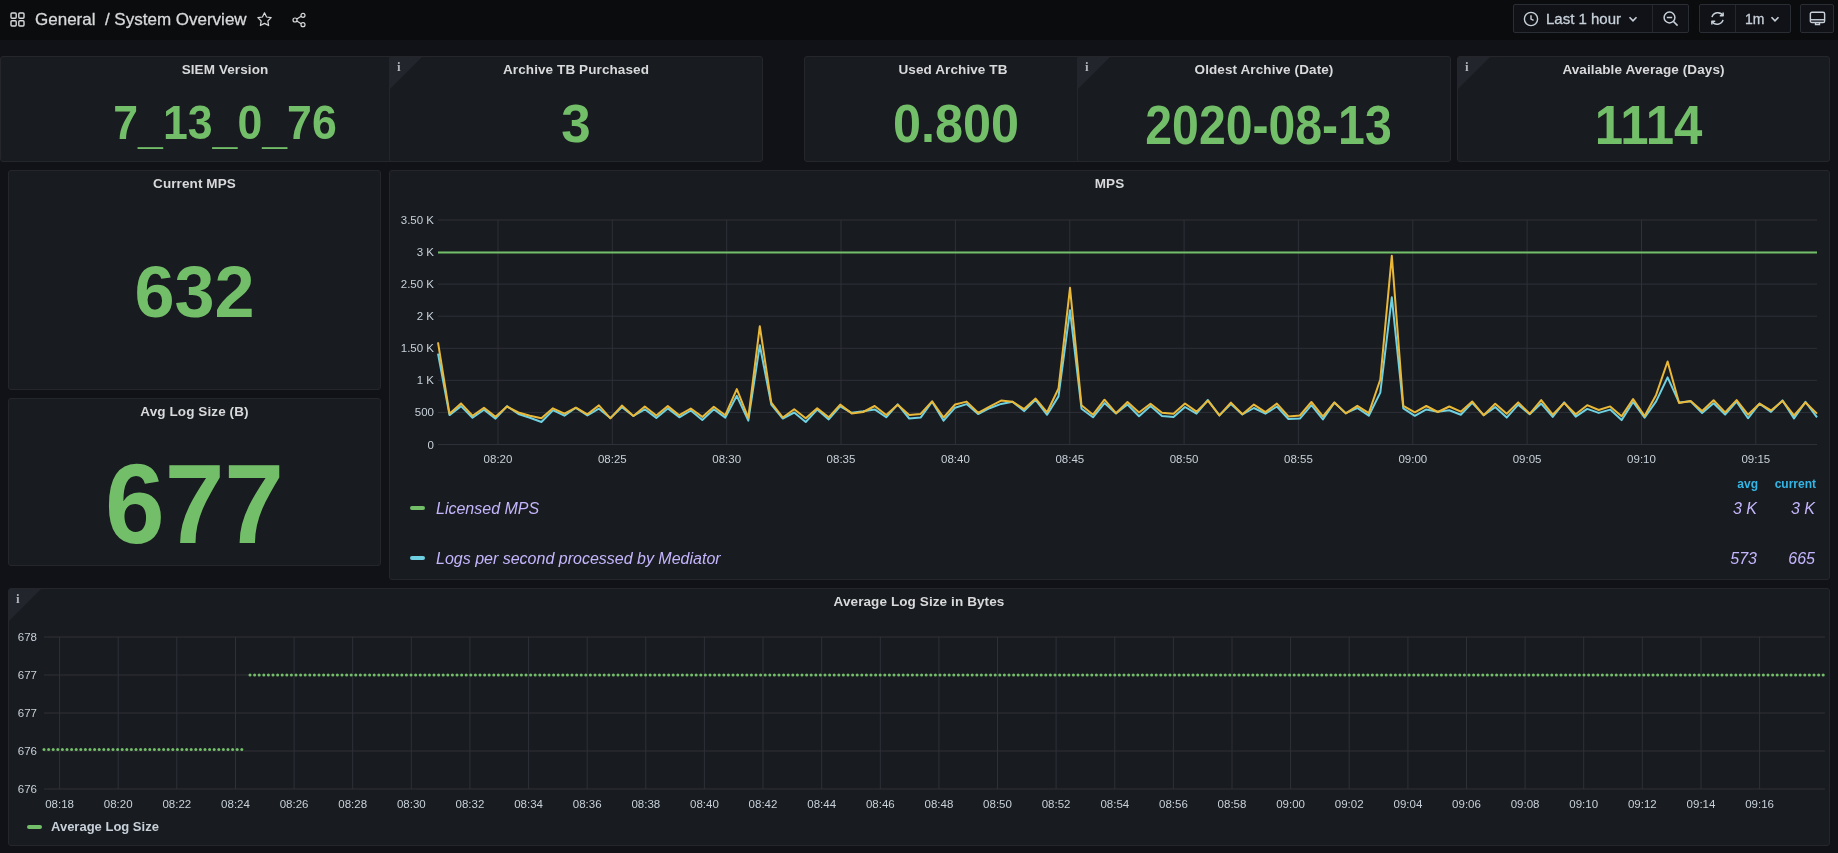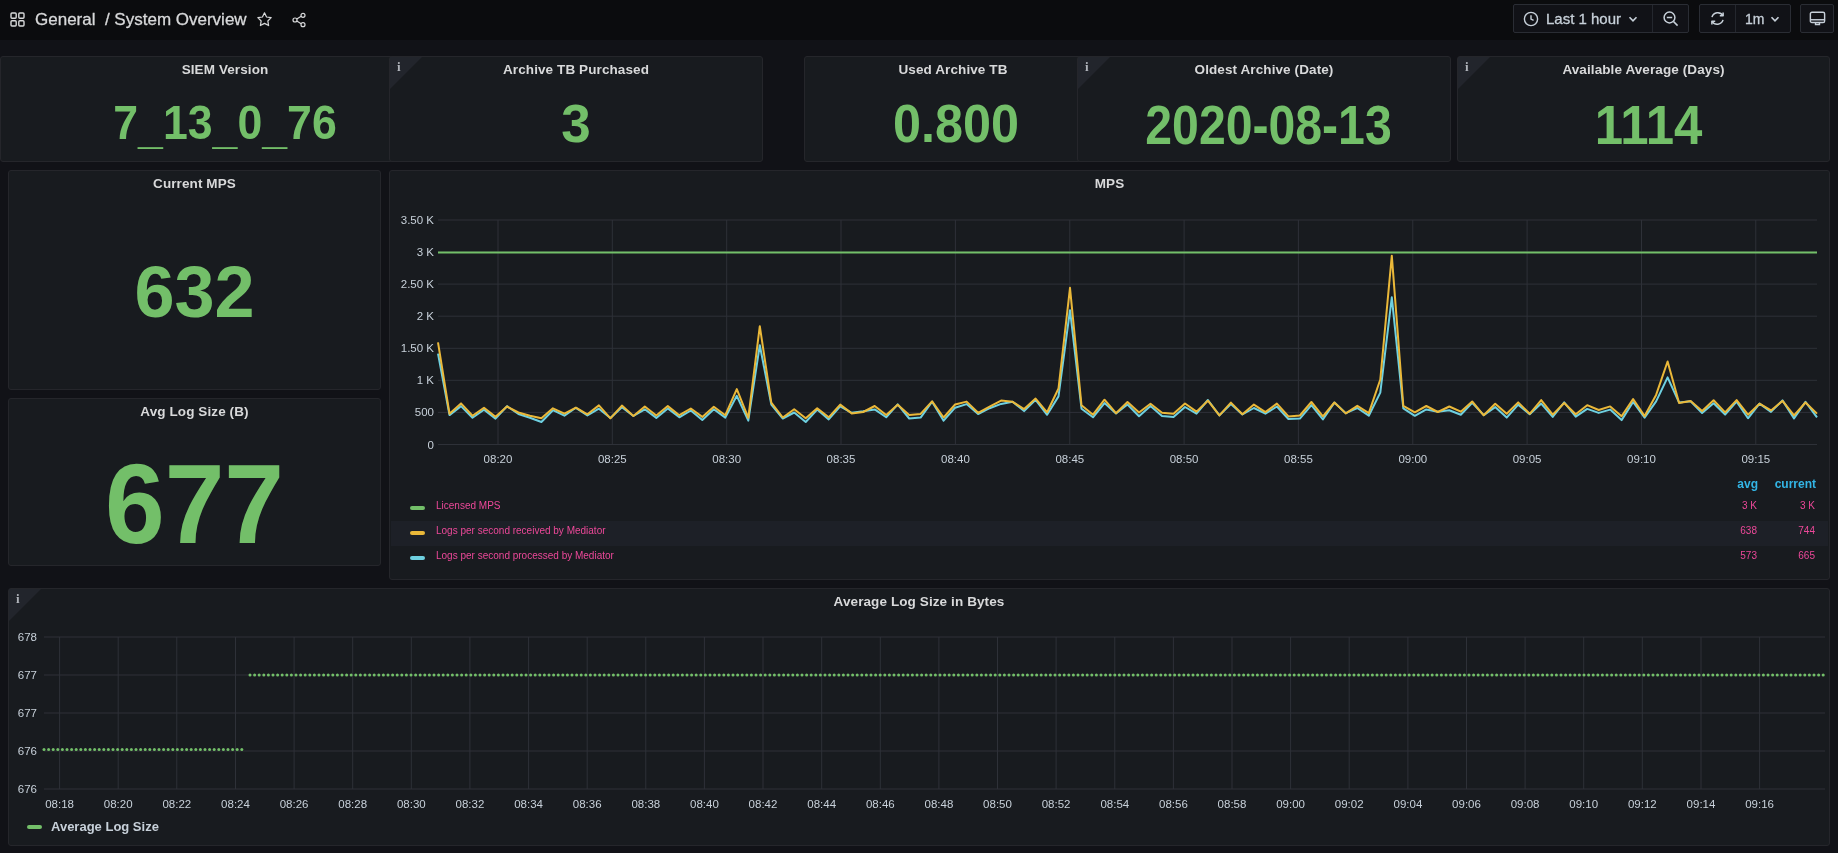--- a/index.html
+++ b/index.html
@@ -7,21 +7,21 @@
 .panel { position:absolute; background:#181b1f; border:1px solid #25262b; border-radius:3px; }
 .ptitle { position:absolute; top:5px; left:0; right:0; text-align:center; font-size:13.5px; font-weight:700; color:#d8d9da; letter-spacing:.1px; }
 .bigval { position:absolute; left:0; right:0; text-align:center; font-weight:700; color:#73bf69; }
 .corner { position:absolute; left:0; top:0; width:0; height:0; border-top:32px solid #22252c; border-right:32px solid transparent; }
 .us { position:relative; top:4px; }
 .ci { position:absolute; left:7px; top:2px; font-family:"Liberation Serif",serif; font-style:normal; font-weight:700; font-size:13px; color:#b0b4bb; }
 .ax { font-size:11.5px; fill:#c7d0d9; font-family:"Liberation Sans",sans-serif; }
 .g { stroke:#2e3138; stroke-width:1; }
 .btn { position:absolute; top:4px; height:29px; background:#111217; border:1px solid #2a2d34; border-radius:2px; display:flex; align-items:center; color:#c7d0d9; font-size:14px; font-weight:400; -webkit-text-stroke:0.3px #c7d0d9; }
 .sep { width:1px; align-self:stretch; background:#24272e; }
-.lrow { position:absolute; height:25px; font-size:10px; color:#ec4899; }
+.lrow { position:absolute; height:25px; font-size:16px; color:#c4b5fd;font-style:italic; }
 .sw { position:absolute; left:19px; top:10px; width:15px; height:4px; border-radius:2px; }
 .lv { position:absolute; top:4px; text-align:right; }
 </style></head>
 <body>
 <div class="nav">
   <div style="position:absolute;left:10px;top:12px;"><svg width="15" height="15" viewBox="0 0 15 15" fill="none" stroke="#d8d9da" stroke-width="1.4">
         <rect x="1" y="1" width="5.2" height="5.2" rx="1"></rect>
         <rect x="8.8" y="1" width="5.2" height="5.2" rx="1"></rect>
         <rect x="1" y="8.8" width="5.2" height="5.2" rx="1"></rect>
         <rect x="8.8" y="8.8" width="5.2" height="5.2" rx="1"></rect>
@@ -174,26 +174,20 @@
 </svg>
   <div style="position:absolute;top:306px;left:0;right:0;font-size:12px;font-weight:700;color:#33b5e5;">
      <span style="position:absolute;right:71px;top:0;">avg</span>
       <span style="position:absolute;right:13px;top:0;">current</span>
   </div>
   <div class="lrow" style="top:325px;left:1px;right:1px;">
     <span class="sw" style="background:#73bf69;"></span>
       <span style="position:absolute;left:45px;top:4px;">Licensed MPS</span>
     <span class="lv" style="right:71px;">3 K</span>
       <span class="lv" style="right:13px;">3 K</span>
-  </div>
-  <div class="lrow" style="top:350px;left:1px;right:1px;background:#1d2027;">
-    <span class="sw" style="background:#eab839;"></span>
-      <span style="position:absolute;left:45px;top:4px;">Logs per second received by Mediator</span>
-    <span class="lv" style="right:71px;">638</span>
-      <span class="lv" style="right:13px;">744</span>
   </div>
   <div class="lrow" style="top:375px;left:1px;right:1px;">
     <span class="sw" style="background:#6ed0e0;"></span>
       <span style="position:absolute;left:45px;top:4px;">Logs per second processed by Mediator</span>
     <span class="lv" style="right:71px;">573</span>
       <span class="lv" style="right:13px;">665</span>
   </div>
 </div>
 
 <div class="panel" style="left:8px;top:588px;width:1822px;height:258px;">

